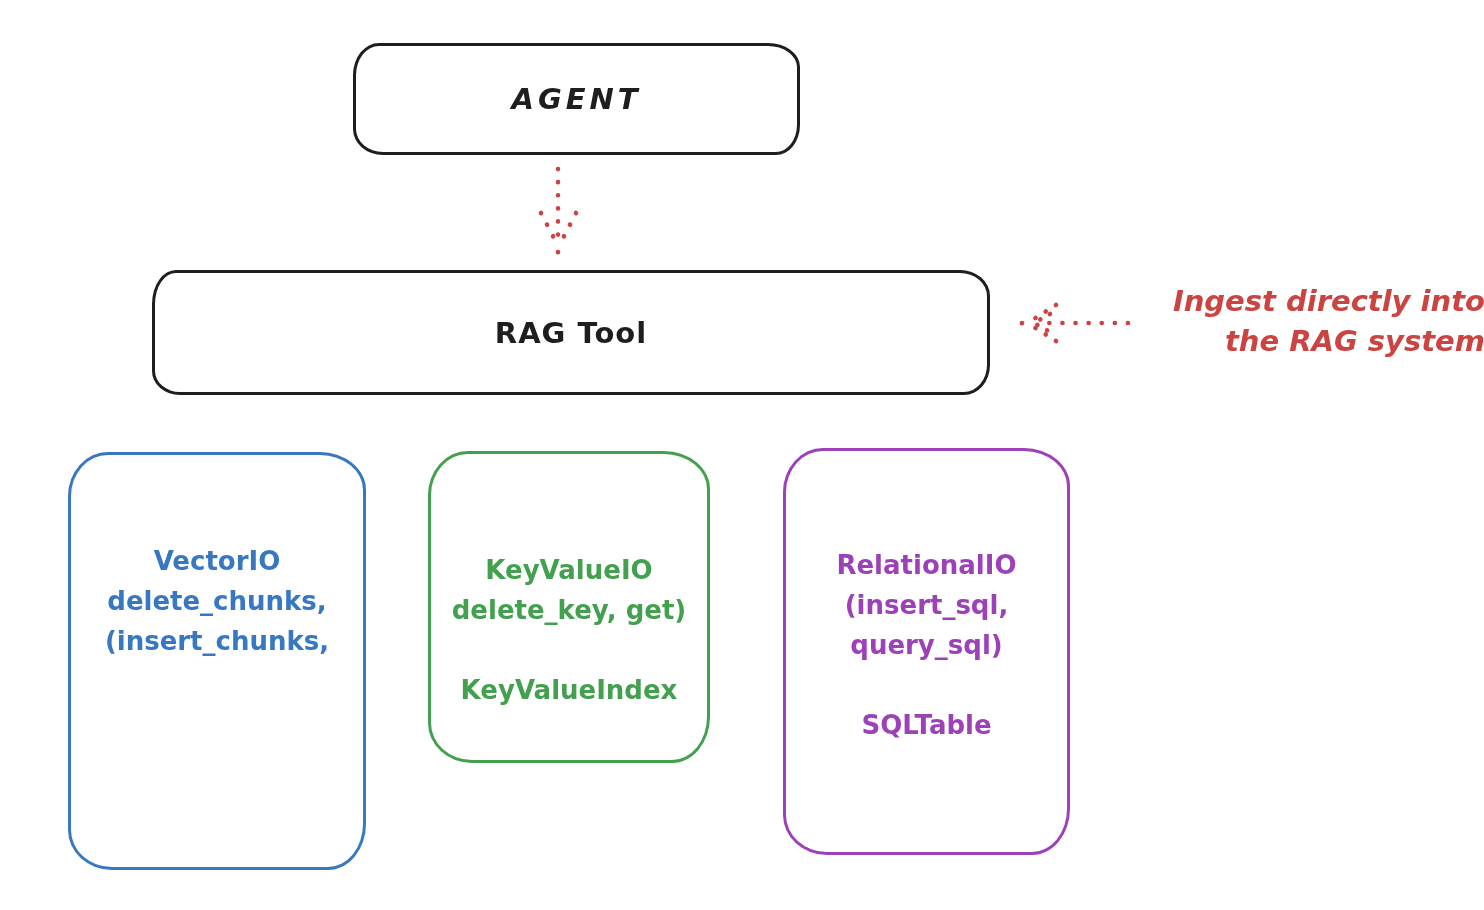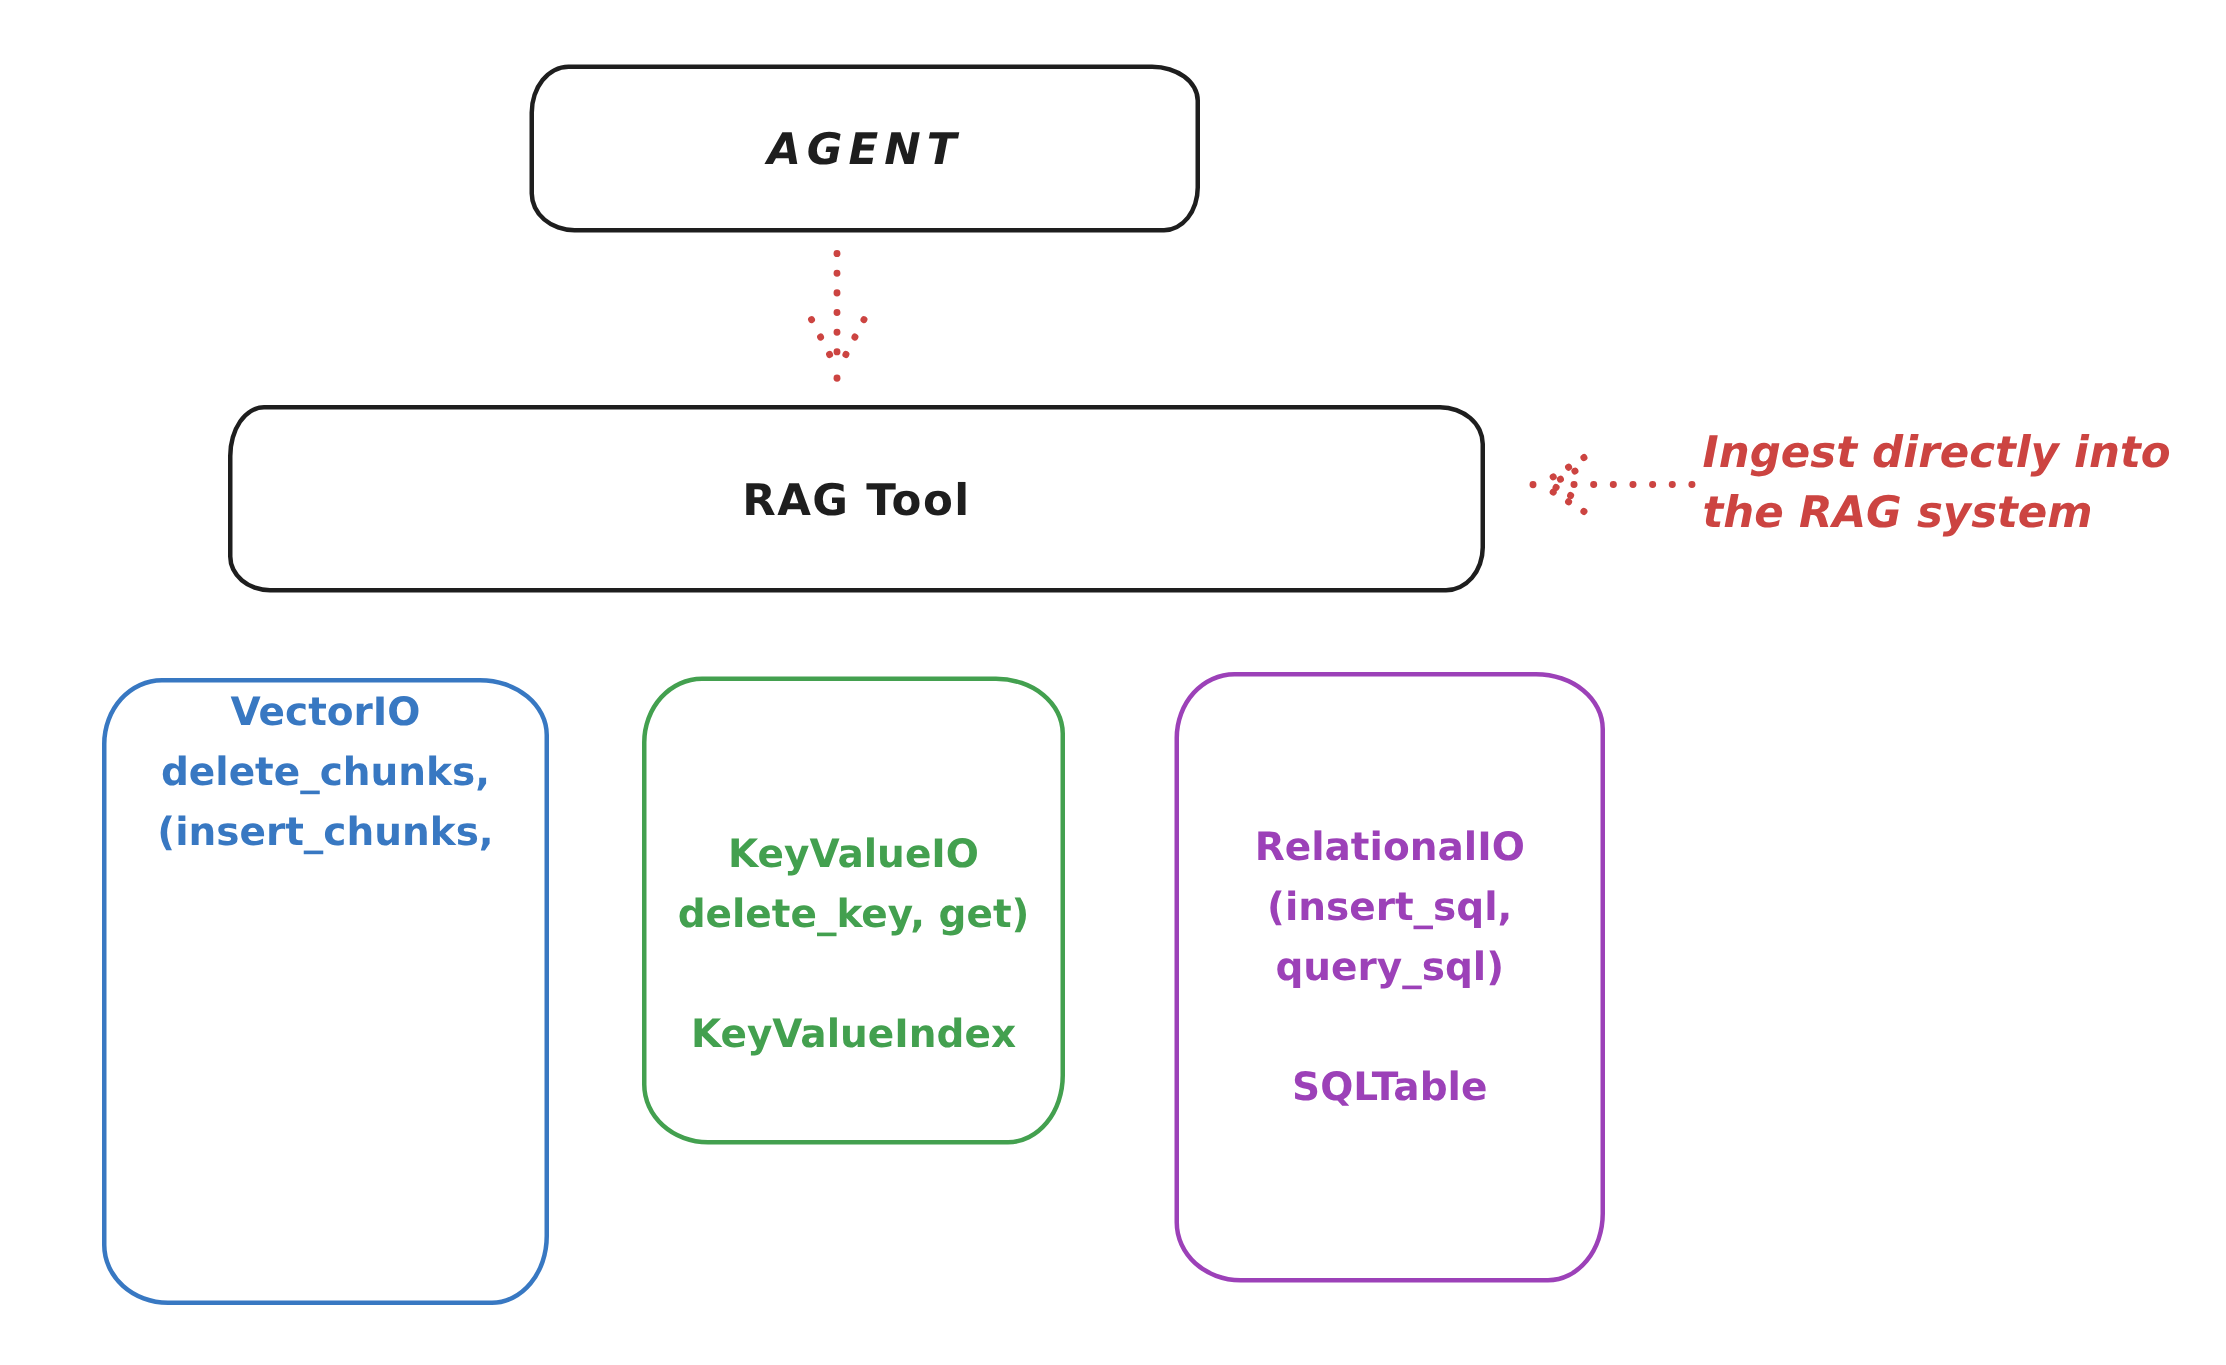--- a/index.html
+++ b/index.html
@@ -37,29 +37,29 @@
     position: absolute;
     box-sizing: border-box;
     border: 3px solid;
     background: #ffffff;
     text-align: center;
     font-size: 26px;
     font-weight: 700;
     line-height: 40px;
     border-radius: 40px 46px 38px 44px / 44px 38px 46px 40px;
   }
-  .backend-vector   { left: 68px;  top: 452px; width: 298px; height: 418px; color: #3878c2; border-color: #3878c2; }
+  .backend-vector   { left: 68px;  top: 452px; width: 298px; height: 418px; color: #3878c2; border-color: #3878c2; padding-top: 86px; }
   .backend-keyvalue { left: 428px; top: 451px; width: 282px; height: 312px; color: #43a04f; border-color: #43a04f; padding-top: 96px; }
   .backend-relational { left: 783px; top: 448px; width: 287px; height: 407px; color: #9c41b8; border-color: #9c41b8; padding-top: 94px; }
   .index-label { margin-top: 40px; }
   
   .annotation {
     position: absolute;
     left: 1135px; top: 281px; width: 350px;
-    text-align: left;
+    text-align: right;
     color: #cc4441;
     font-size: 29px;
     font-weight: 700;
     font-style: italic;
     line-height: 40px;
   }
   .arrow-layer {
     position: absolute;
     left: 0; top: 0; width: 1484px; height: 910px;
     pointer-events: none;

